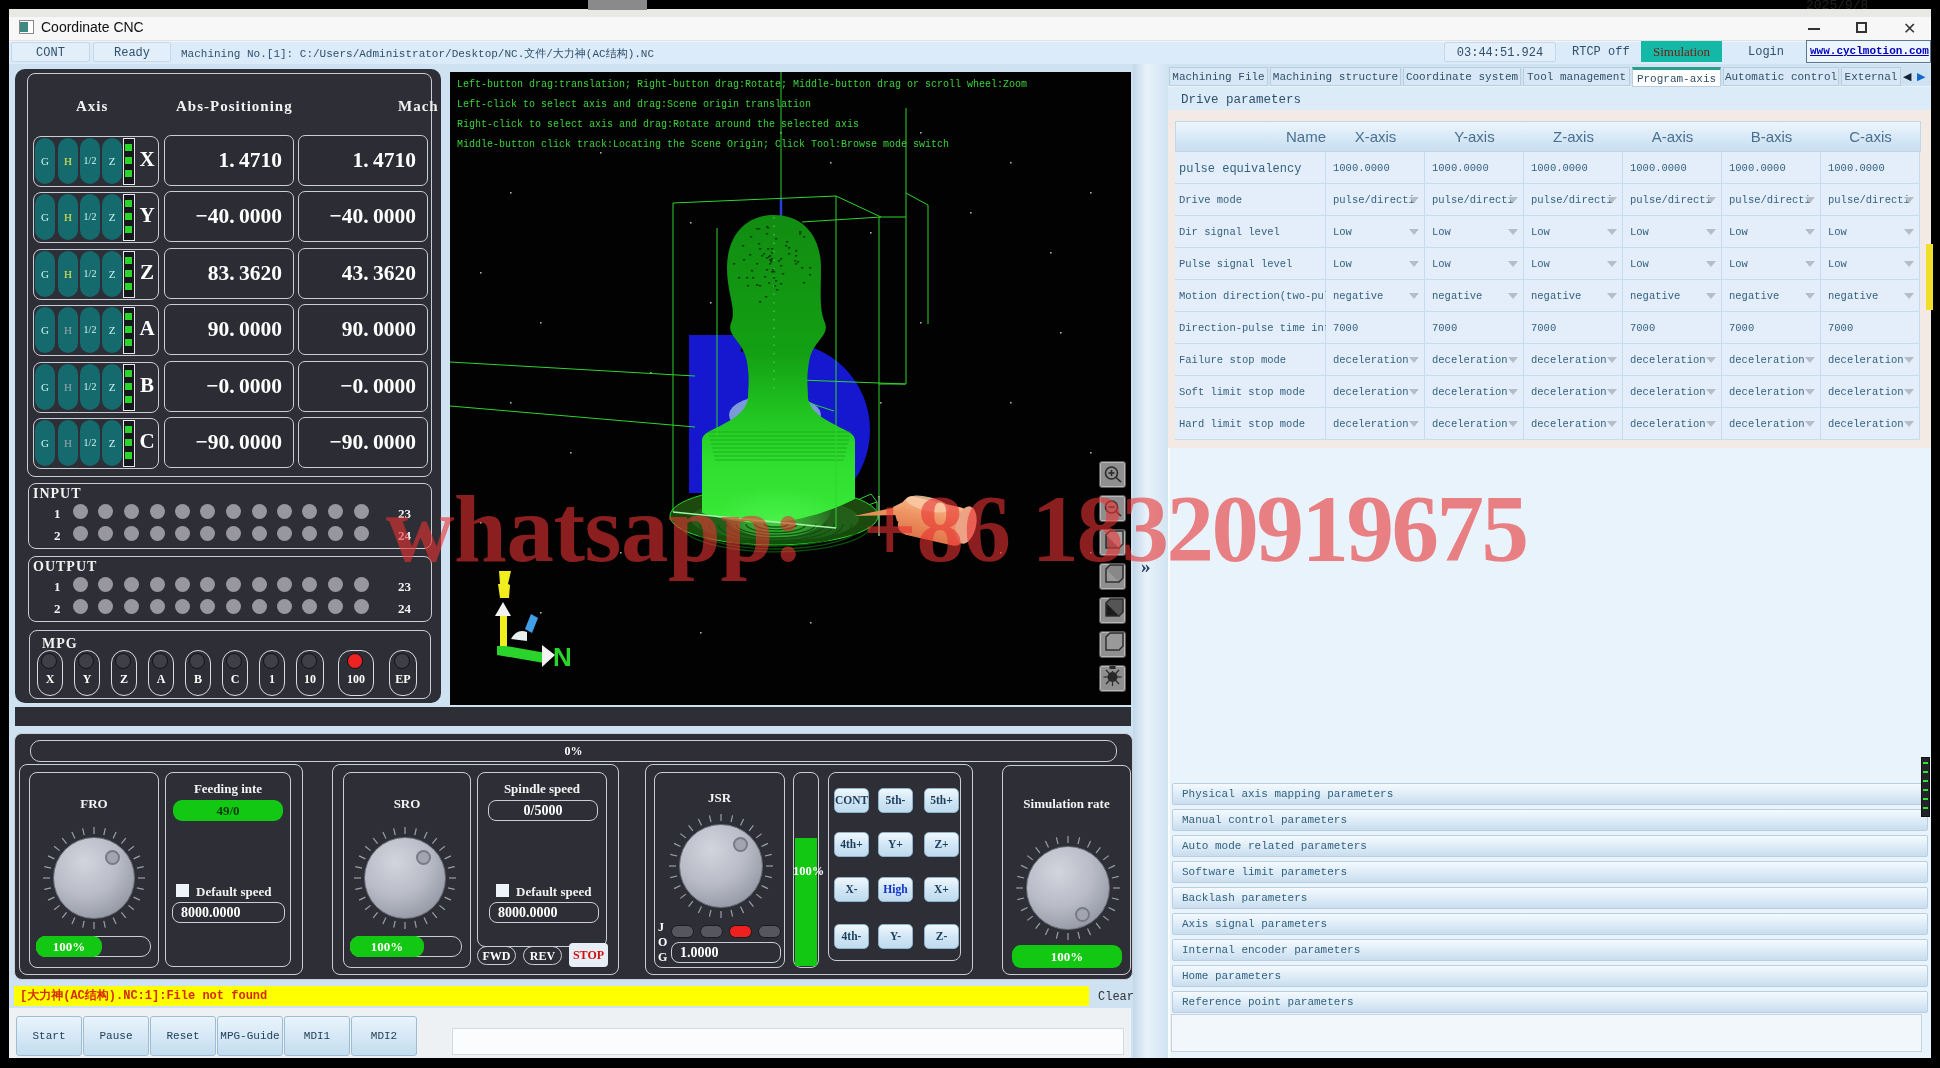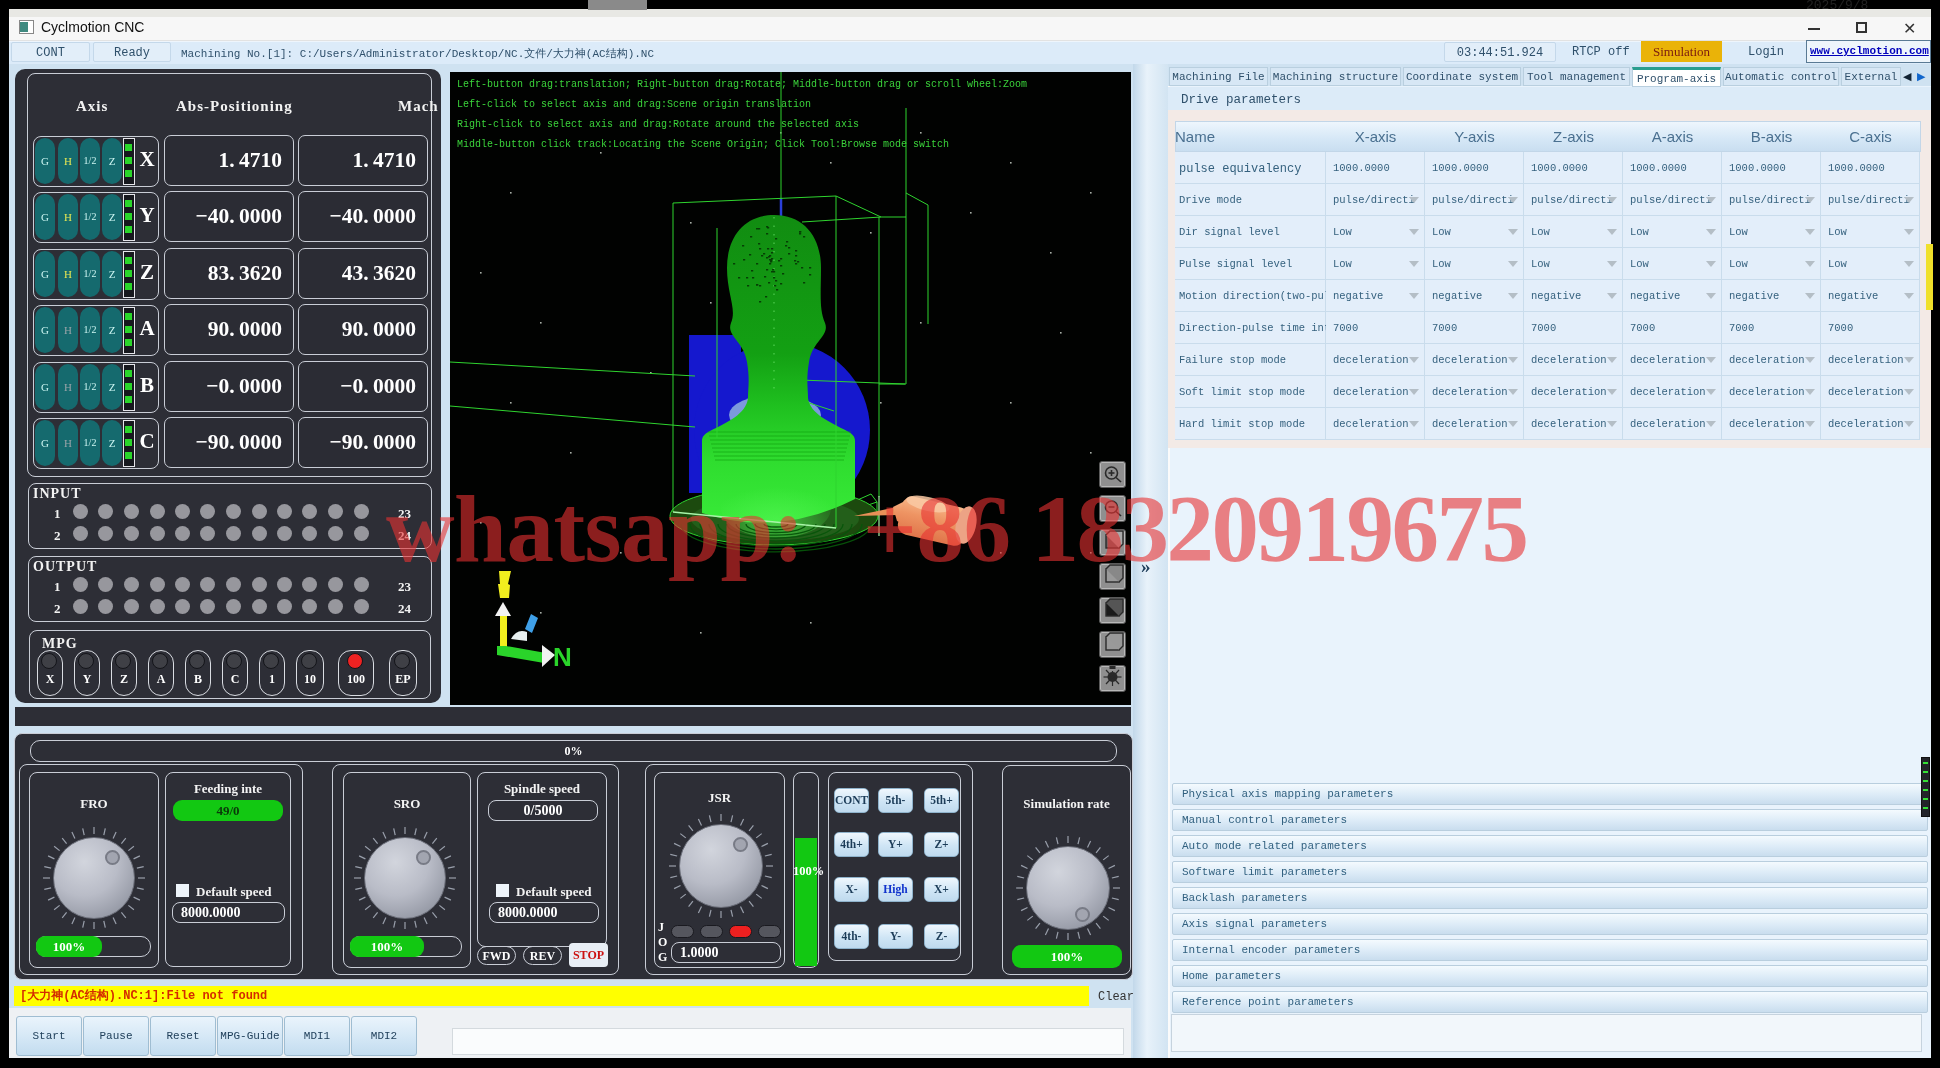--- a/index.html
+++ b/index.html
@@ -45,31 +45,31 @@
 </style></head><body>
 <div id="root">
  <div id="winband"></div>
  <div style="position:absolute;left:588px;top:0;width:59px;height:10px;background:#8a8a8a;"></div>
  <div class="abs" style="left:1800px;top:0px;width:80px;height:16px;overflow:hidden;">
       <div class="mono" style="position:absolute;left:6px;top:-2px;color:#222;font-size:13px;">2025/9/8</div>
     </div>
  <div id="titlebar"></div>
  <div class="abs" style="left:19px;top:20px;width:15px;height:14px;background:#fff;border:1px solid #888;"></div>
  <div class="abs" style="left:20px;top:22px;width:8px;height:10px;background:#3f8a80;"></div>
- <div class="abs sans" style="left:41px;top:19px;font-size:14px;color:#111;">Cyclmotion CNC</div>
+ <div class="abs sans" style="left:41px;top:19px;font-size:14px;color:#111;">Coordinate CNC</div>
  <div class="abs" style="left:1808px;top:28px;width:12px;height:2px;background:#333;"></div>
  <div class="abs" style="left:1856px;top:22px;width:11px;height:11px;border:2px solid #333;"></div>
  <div class="abs sans" style="left:1903px;top:19px;font-size:16px;color:#333;">✕</div>
  <div id="toolbar"></div>
  <div class="tbcell" style="left:11px;width:79px;top:42px;">CONT</div>
  <div class="tbcell" style="left:93px;width:78px;top:42px;">Ready</div>
  <div class="abs mono" style="left:181px;top:46px;font-size:11px;color:#2f506b;">Machining No.[1]: C:/Users/Administrator/Desktop/NC.文件/大力神(AC结构).NC</div>
  <div class="tbcell" style="left:1444px;width:112px;top:42px;">03:44:51.924</div>
  <div class="abs mono" style="left:1572px;top:45px;font-size:12px;color:#2f506b;">RTCP off</div>
- <div class="abs" style="left:1641px;top:41px;width:81px;height:21px;background:#eab308;color:#7a1a10;font-size:13px;text-align:center;line-height:21px;">Simulation</div>
+ <div class="abs" style="left:1641px;top:41px;width:81px;height:21px;background:#14b8a6;color:#7a1a10;font-size:13px;text-align:center;line-height:21px;">Simulation</div>
  <div class="abs mono" style="left:1748px;top:45px;font-size:12px;color:#2f506b;">Login</div>
  <div class="abs" style="left:1806px;top:40px;width:125px;height:23px;background:#eef5fb;border:1px solid #5a7a94;"></div>
  <div class="abs mono" style="left:1810px;top:45px;font-size:11px;color:#0000bb;text-decoration:underline;font-weight:bold;">www.cyclmotion.com</div>
  <div id="mainbg"></div>
 </div>
 
 <div class="darkpanel" style="left:15px;top:69px;width:426px;height:634px;border-radius:10px;"></div>
 <div class="wbox" style="left:27px;top:73px;width:405px;height:404px;"></div>
 <div class="axhead" style="left:76px;top:98px;">Axis</div>
 <div class="axhead" style="left:176px;top:98px;">Abs-Positioning</div>
@@ -690,21 +690,21 @@
 <div class="tab" style="left:1632px;width:89px;background:#fff;border-top:3px solid #2a9d8f;height:20px;">Program-axis</div>
 <div class="tab" style="left:1723px;width:116px;">Automatic control</div>
 <div class="tab" style="left:1841px;width:60px;">External</div>
 <div class="abs" style="left:1903px;top:70px;font-size:11px;color:#123;">◀</div>
 <div class="abs" style="left:1917px;top:70px;font-size:11px;color:#16c;">▶</div>
 <div class="abs" style="left:1168px;top:87px;width:763px;height:29px;background:#dcebf8;"></div>
 <div class="abs" style="left:1168px;top:110px;width:763px;height:338px;background:#f3eae6;"></div>
 <div class="abs mono" style="left:1181px;top:93px;font-size:12.5px;color:#2f506b;">Drive parameters</div>
 <div class="abs" style="left:1175px;top:121px;width:746px;height:31px;background:linear-gradient(#eef6fd,#d5e7f6 60%,#c9def0);border:1px solid #c2d6e8;"></div>
 <div class="abs" style="left:1175px;top:152px;width:1px;height:288px;background:#c9dcec;"></div>
-<div class="abs sans" style="left:1175px;top:128px;width:151px;text-align:left;font-size:15px;color:#4a7090;">Name</div>
+<div class="abs sans" style="left:1175px;top:128px;width:151px;text-align:right;font-size:15px;color:#4a7090;">Name</div>
 <div class="abs sans" style="left:1326px;top:128px;width:99px;text-align:center;font-size:15px;color:#4a7090;">X-axis</div>
 <div class="abs sans" style="left:1425px;top:128px;width:99px;text-align:center;font-size:15px;color:#4a7090;">Y-axis</div>
 <div class="abs sans" style="left:1524px;top:128px;width:99px;text-align:center;font-size:15px;color:#4a7090;">Z-axis</div>
 <div class="abs sans" style="left:1623px;top:128px;width:99px;text-align:center;font-size:15px;color:#4a7090;">A-axis</div>
 <div class="abs sans" style="left:1722px;top:128px;width:99px;text-align:center;font-size:15px;color:#4a7090;">B-axis</div>
 <div class="abs sans" style="left:1821px;top:128px;width:99px;text-align:center;font-size:15px;color:#4a7090;">C-axis</div>
 <div class="abs" style="left:1175px;top:152px;width:151px;height:32px;background:#e3eefa;border-right:1px solid #c9dcec;border-bottom:1px solid #c9dcec;"></div>
 <div class="abs" style="left:1326px;top:152px;width:99px;height:32px;background:#e3eefa;border-right:1px solid #c9dcec;border-bottom:1px solid #c9dcec;"></div>
 <div class="abs" style="left:1425px;top:152px;width:99px;height:32px;background:#e3eefa;border-right:1px solid #c9dcec;border-bottom:1px solid #c9dcec;"></div>
 <div class="abs" style="left:1524px;top:152px;width:99px;height:32px;background:#e3eefa;border-right:1px solid #c9dcec;border-bottom:1px solid #c9dcec;"></div>

